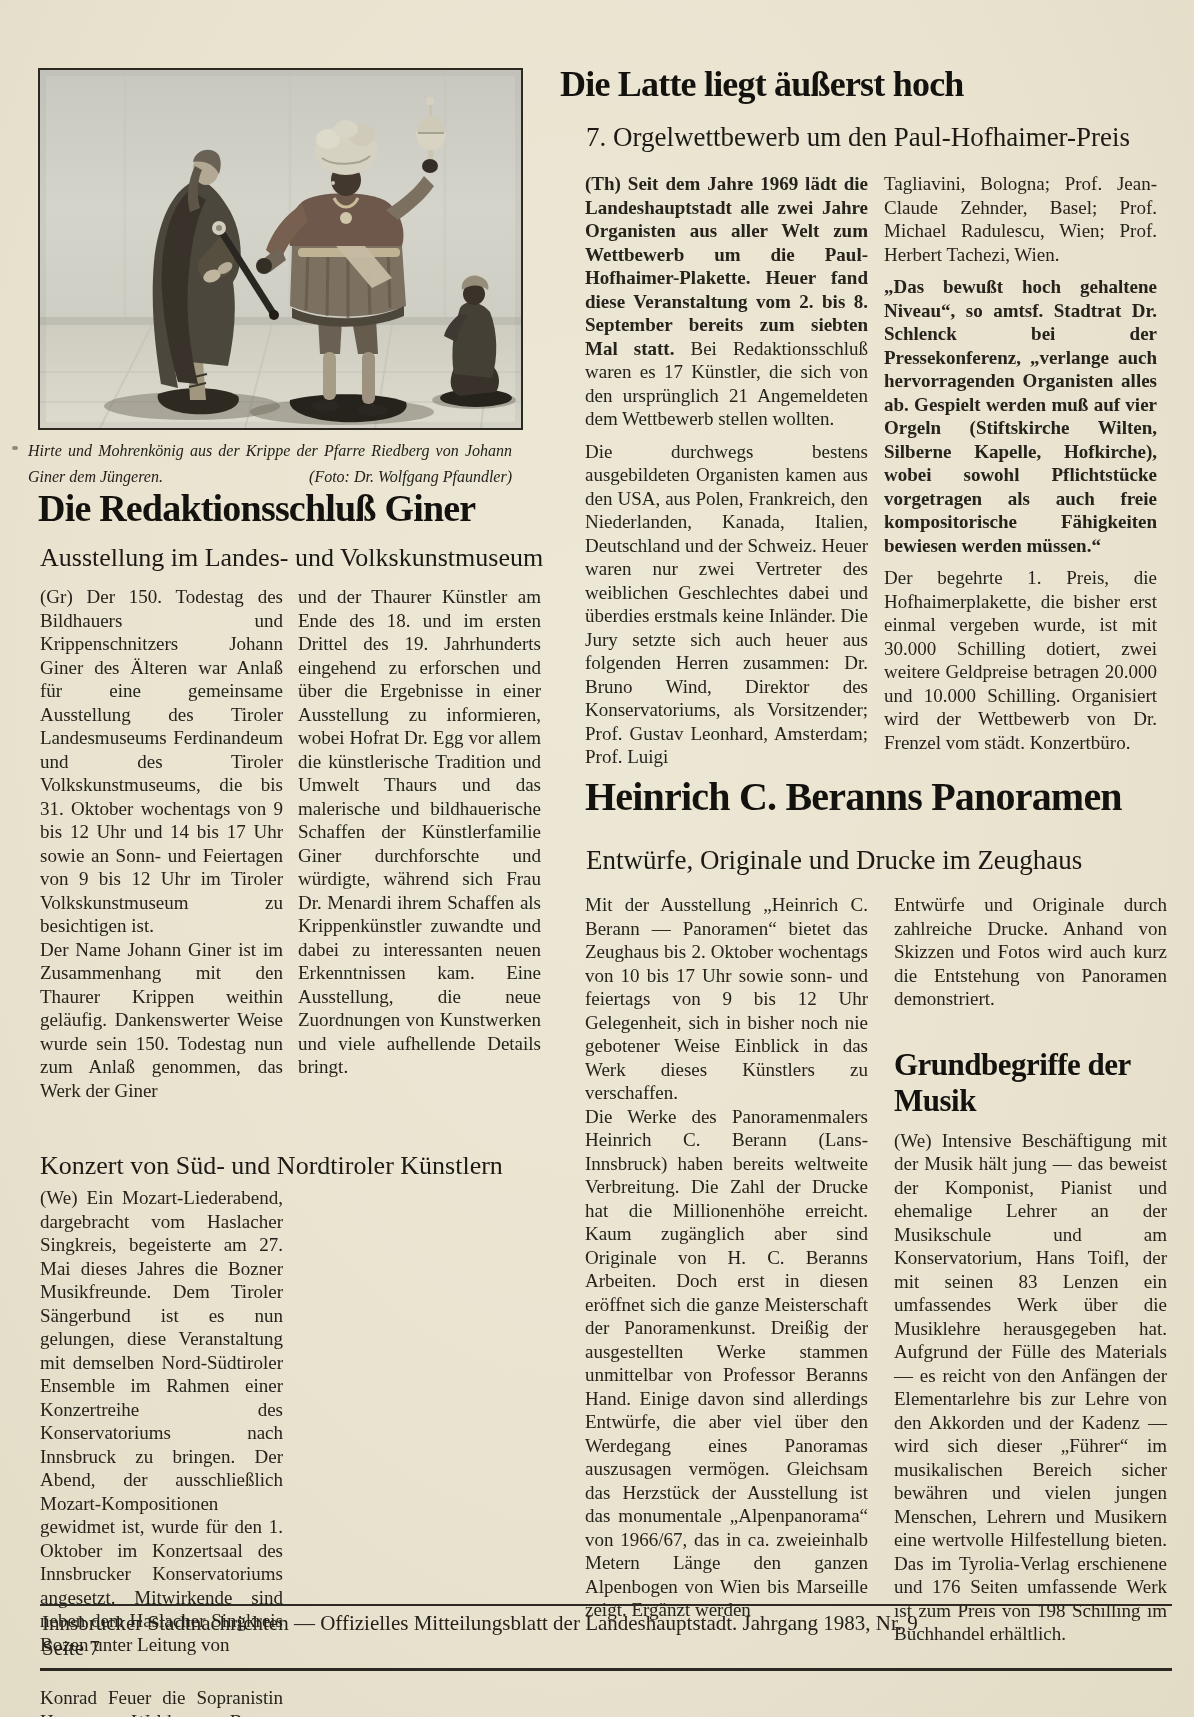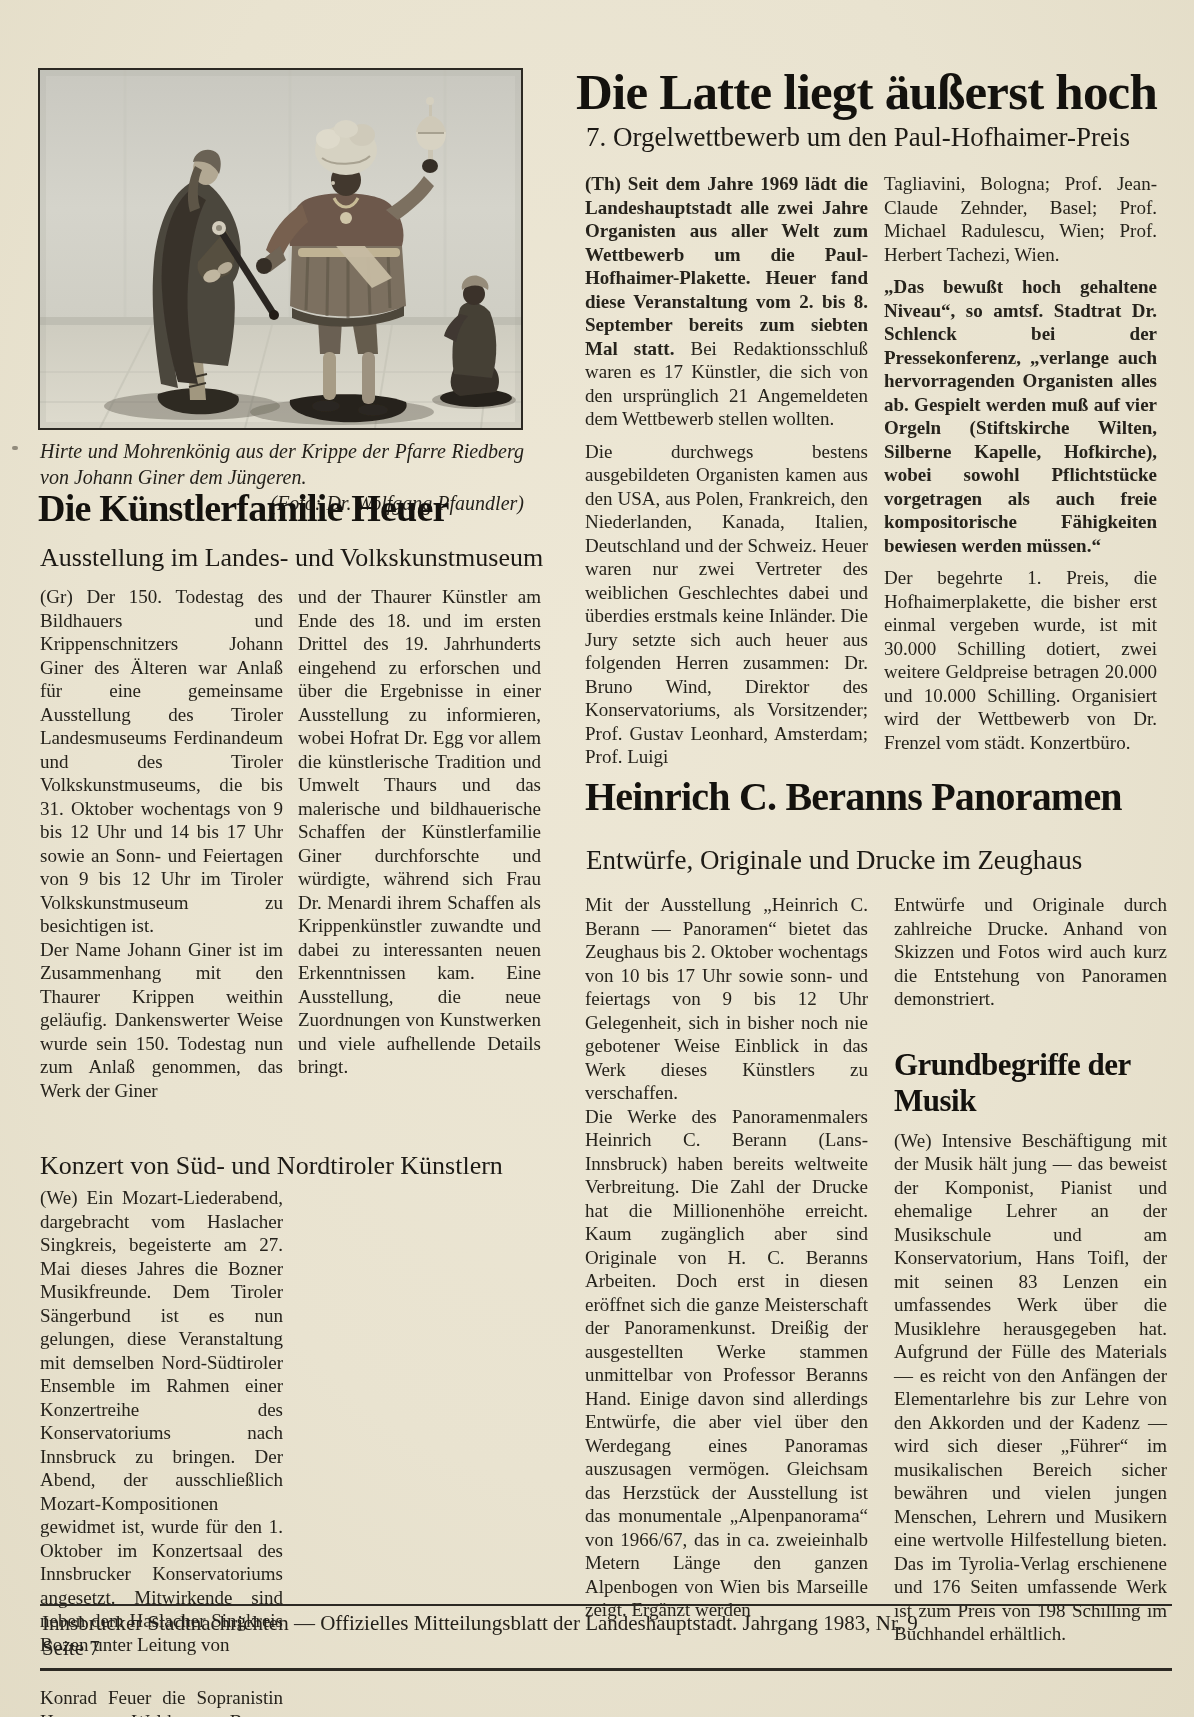--- a/index.html
+++ b/index.html
@@ -4,29 +4,29 @@
 <style>
   html, body { margin:0; padding:0; background:#e9e3d0; }
   .page {
     position:relative; width:1194px; height:1717px; overflow:hidden;
     background: radial-gradient(ellipse at 48% 38%, #ede7d5 0%, #e9e3d0 55%, #e2dbc5 100%);
     font-family:"Liberation Serif","DejaVu Serif",serif; color:#26231c;
   }
   .photo { position:absolute; left:38px; top:68px; width:481px; height:358px;
            border:2px solid #2c2923; margin:0; background:#d0cfc6; }
   .photo svg { display:block; }
-  .caption { position:absolute; left:40px; top:438px; width:484px;
-             font-style:italic; font-size:20px; line-height:26px;
+  .caption { position:absolute; left:28px; top:438px; width:484px;
+             font-style:italic; font-size:16px; line-height:26px;
              text-align:justify; color:#24211b; }
   .credit { float:right; }
   .hl { position:absolute; margin:0; font-weight:bold; font-size:38px; line-height:1.05;
         letter-spacing:-0.8px; color:#14120e; white-space:nowrap; }
   .hl-giner  { left:38px;  top:489px; }
   .hl-tirol  { left:38px;  top:1099px; }
-  .hl-orgel  { left:576px; top:66px;  font-size:51px; }
+  .hl-orgel  { left:560px; top:66px;  font-size:36px; }
   .hl-berann { left:585px; top:776px; font-size:40px; }
   .sub { position:absolute; margin:0; font-size:26px; color:#1d1a15; white-space:nowrap; }
   .sub-giner  { left:40px;  top:543px; }
   .sub-tirol  { left:40px;  top:1151px; }
   .sub-orgel  { left:586px; top:122px; font-size:27px;text-align:center; }
   .sub-berann { left:586px; top:845px; font-size:27px;text-align:right; }
   .cols { position:absolute; display:flex; }
   .giner-body  { left:40px;  top:585px;  gap:15px; }
   .tirol-body  { left:40px;  top:1186px; gap:30px;flex-direction:column; }
   .orgel-body  { left:585px; top:172px;  gap:16px; }
@@ -161,21 +161,21 @@
         <p class="para"><span class="b">(Th) Seit dem Jahre 1969 lädt die Landeshauptstadt alle zwei Jahre Organisten aus aller Welt zum Wettbewerb um die Paul-Hofhaimer-Plakette. Heuer fand diese Veranstaltung vom 2. bis 8. September bereits zum siebten Mal statt. </span><span>Bei Redaktionsschluß waren es 17 Künstler, die sich von den ursprünglich 21 Angemeldeten dem Wettbewerb stellen wollten.</span></p>
         <p class="para"><span>Die durchwegs bestens ausgebildeten Organisten kamen aus den USA, aus Polen, Frankreich, den Niederlanden, Kanada, Italien, Deutschland und der Schweiz. Heuer waren nur zwei Vertreter des weiblichen Geschlechtes dabei und überdies erstmals keine Inländer. Die Jury setzte sich auch heuer aus folgenden Herren zusammen: Dr. Bruno Wind, Direktor des Konservatoriums, als Vorsitzender; Prof. Gustav Leonhard, Amsterdam; Prof. Luigi</span></p>
       </div>
     <div class="w273">
         <p class="para"><span>Tagliavini, Bologna; Prof. Jean-Claude Zehnder, Basel; Prof. Michael Radulescu, Wien; Prof. Herbert Tachezi, Wien.</span></p>
         <p class="para"><span class="b">„Das bewußt hoch gehaltene Niveau“, so amtsf. Stadtrat Dr. Schlenck bei der Pressekonferenz, „verlange auch hervorragenden Organisten alles ab. Gespielt werden muß auf vier Orgeln (Stiftskirche Wilten, Silberne Kapelle, Hofkirche), wobei sowohl Pflichtstücke vorgetragen als auch freie kompositorische Fähigkeiten bewiesen werden müssen.“</span></p>
         <p class="para"><span>Der begehrte 1. Preis, die Hofhaimerplakette, die bisher erst einmal vergeben wurde, ist mit 30.000 Schilling dotiert, zwei weitere Geldpreise betragen 20.000 und 10.000 Schilling. Organisiert wird der Wettbewerb von Dr. Frenzel vom städt. Konzertbüro.</span></p>
       </div>
   </div>
 
-  <h1 class="hl hl-giner">Die Künstlerfamilie Heuer</h1>
+  <h1 class="hl hl-giner">Die Redaktionsschluß Giner</h1>
   <p class="sub sub-giner">Ausstellung im Landes- und Volkskunstmuseum</p>
   <div class="cols giner-body">
     <div class="w243">
         <p class="para"><span>(Gr) Der 150. Todestag des Bildhauers und Krippenschnitzers Johann Giner des Älteren war Anlaß für eine gemeinsame Ausstellung des Tiroler Landesmuseums Ferdinandeum und des Tiroler Volkskunstmuseums, die bis 31. Oktober wochentags von 9 bis 12 Uhr und 14 bis 17 Uhr sowie an Sonn- und Feiertagen von 9 bis 12 Uhr im Tiroler Volkskunstmuseum zu besichtigen ist.</span></p>
         <p class="para"><span>Der Name Johann Giner ist im Zusammenhang mit den Thaurer Krippen weithin geläufig. Dankenswerter Weise wurde sein 150. Todestag nun zum Anlaß genommen, das Werk der Giner</span></p>
       </div>
     <div class="w243">
         <p class="para"><span>und der Thaurer Künstler am Ende des 18. und im ersten Drittel des 19. Jahrhunderts eingehend zu erforschen und über die Ergebnisse in einer Ausstellung zu informieren, wobei Hofrat Dr. Egg vor allem die künstlerische Tradition und Umwelt Thaurs und das malerische und bildhauerische Schaffen der Künstlerfamilie Giner durchforschte und würdigte, während sich Frau Dr. Menardi ihrem Schaffen als Krippenkünstler zuwandte und dabei zu interessanten neuen Erkenntnissen kam. Eine Ausstellung, die neue Zuordnungen von Kunstwerken und viele aufhellende Details bringt.</span></p>
       </div>
   </div>

